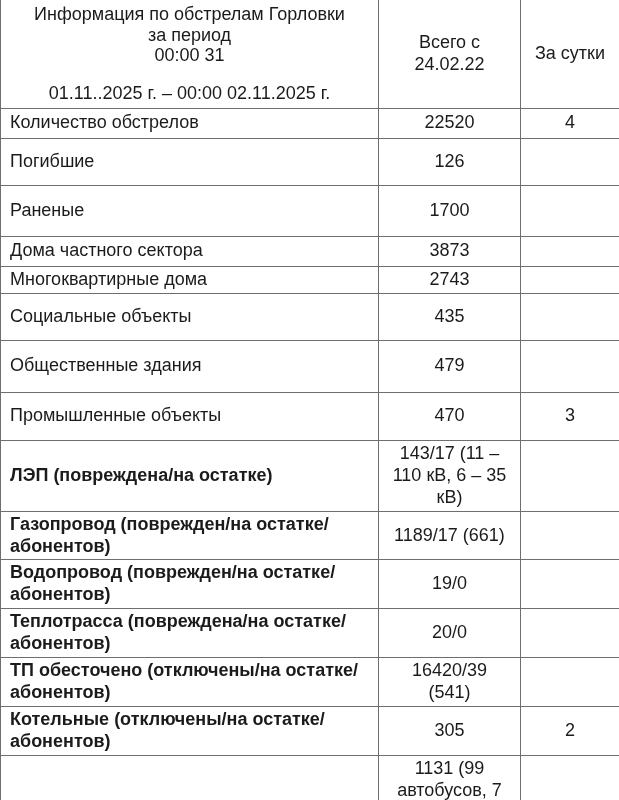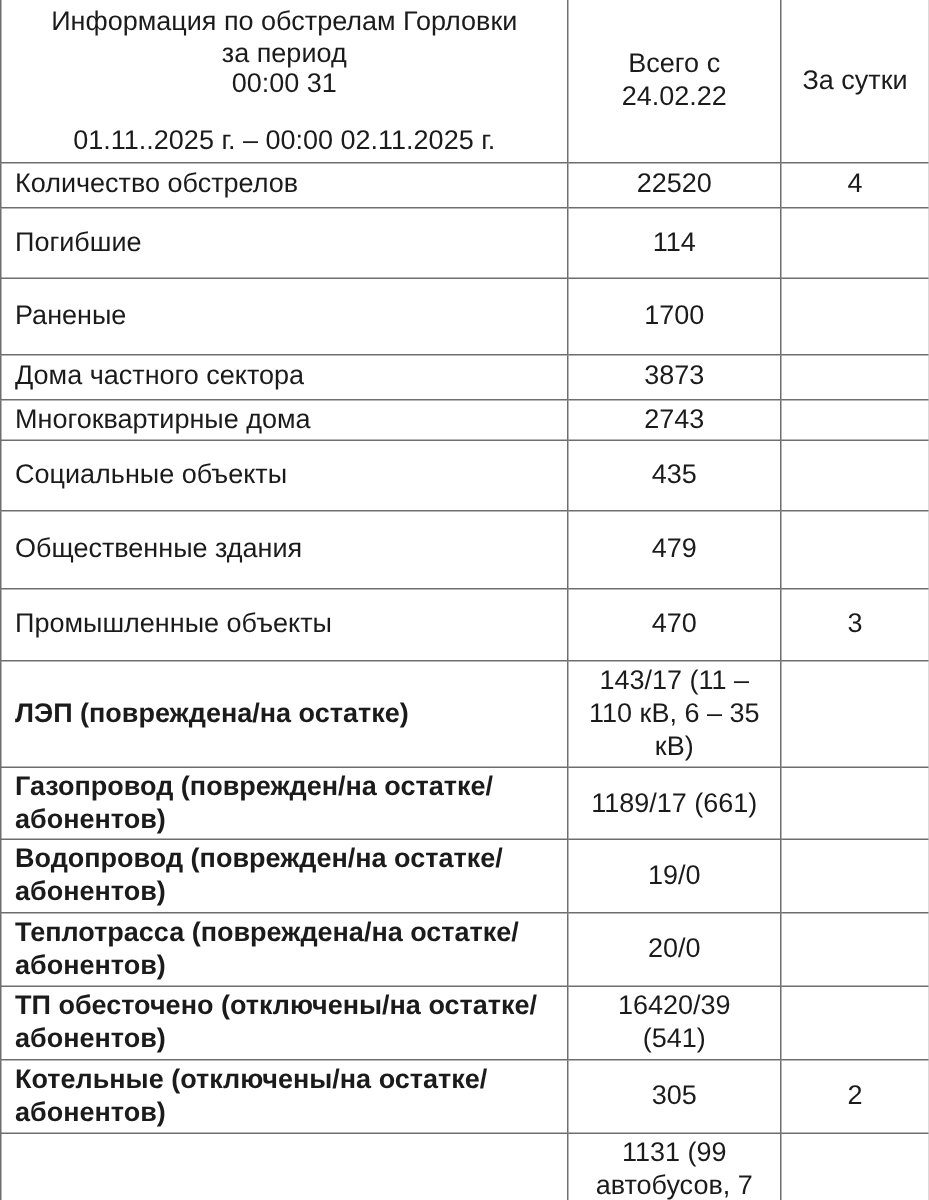--- a/index.html
+++ b/index.html
@@ -103,21 +103,21 @@
       <td class="colhead">За сутки</td>
     </tr>
 
     <tr class="r0">
       <td class="lbl"><span class="lbl-plain">Количество обстрелов</span><span class="lbl-bold"></span><span class="lbl-note"></span></td>
       <td class="val">22520</td>
       <td class="day">4</td>
     </tr>
     <tr class="r1">
       <td class="lbl"><span class="lbl-plain">Погибшие</span><span class="lbl-bold"></span><span class="lbl-note"></span></td>
-      <td class="val">114</td>
+      <td class="val">126</td>
       <td class="day"></td>
     </tr>
     <tr class="r2">
       <td class="lbl"><span class="lbl-plain">Раненые</span><span class="lbl-bold"></span><span class="lbl-note"></span></td>
       <td class="val">1700</td>
       <td class="day"></td>
     </tr>
     <tr class="r3">
       <td class="lbl"><span class="lbl-plain">Дома частного сектора</span><span class="lbl-bold"></span><span class="lbl-note"></span></td>
       <td class="val">3873</td>

